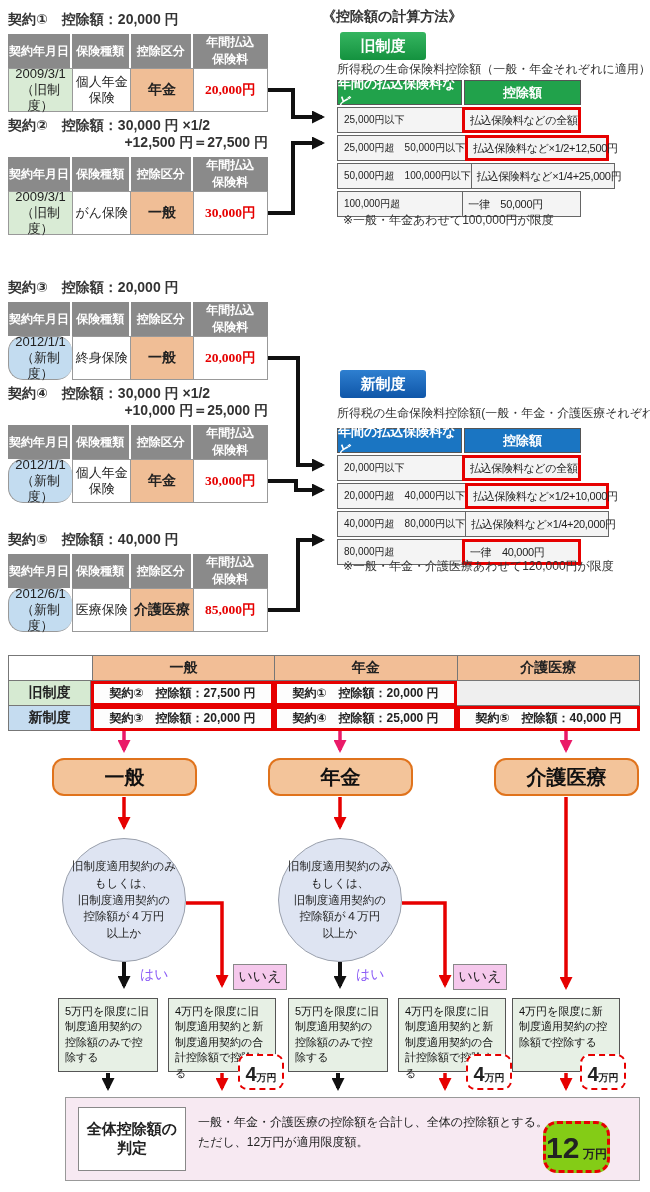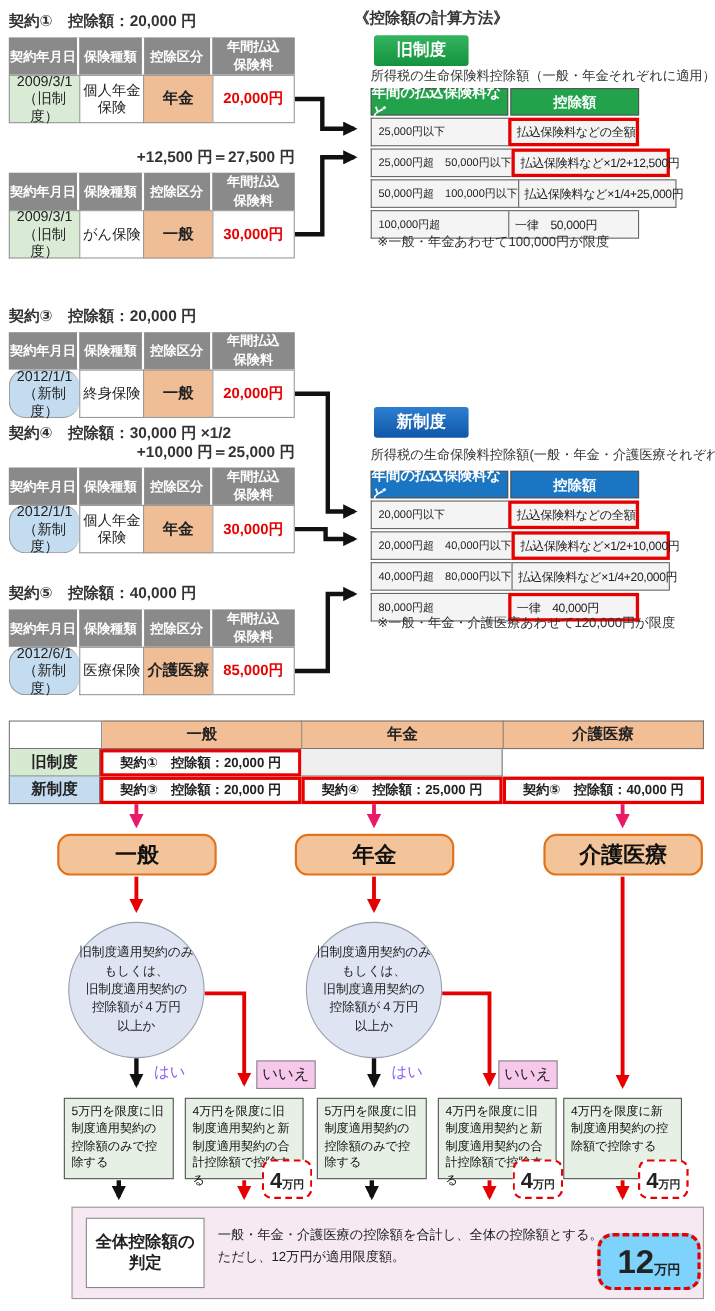--- a/index.html
+++ b/index.html
@@ -14,21 +14,21 @@
   .ctable{width:260px;}
   .crow{display:flex;}
   .hc{background:#8a8a8a;color:#fff;font-size:12px;font-weight:bold;display:flex;
       align-items:center;justify-content:center;text-align:center;height:34px;
       box-sizing:border-box;border-right:2px solid #fff;}
   .hc:last-child{border-right:none;}
   .bc{background:#fff;font-size:13px;display:flex;align-items:center;justify-content:center;
       text-align:center;height:44px;box-sizing:border-box;border:1px solid #999;
       border-right:none;line-height:1.25;}
   .bc:last-child{border-right:1px solid #999;}
-  .w1{width:68px;}.w2{width:62px;}.w3{width:66px;}.w4{width:80px;}
+  .w1{width:68px;}.w2{width:62px;}.w3{width:66px;}.w4{width:80px;font-family:Liberation Serif, serif;}
   .cell-date-old{background:#d9ebd5;}
   .cell-date-new{background:#c3dcf0;border-radius:15px;}
   .cell-cat{background:#f0be96;font-weight:bold;font-size:14px;}
   .cell-prem{color:#e60000;font-weight:bold;font-size:13.5px;white-space:nowrap;}
 
   
   .main-title{font-size:14px;font-weight:bold;color:#333;}
   .badge{width:86px;height:28px;color:#fff;font-weight:bold;font-size:15px;text-align:center;
          line-height:28px;border-radius:3px;}
   .badge-old{background:linear-gradient(#35b560,#14923f);}
@@ -82,22 +82,22 @@
       padding-bottom:4px;}
   .b4 .num{font-size:20px;font-weight:bold;line-height:1;}
   .b4 .unit{font-size:10px;font-weight:bold;line-height:1.2;}
 
   
   .final{width:575px;height:84px;background:#f7e9f2;border:1px solid #999;box-sizing:border-box;}
   .flabel{width:108px;height:64px;background:#fff;border:1px solid #888;box-sizing:border-box;
           display:flex;align-items:center;justify-content:center;text-align:center;
           font-size:15px;font-weight:bold;}
   .fdesc{width:352px;font-size:12px;line-height:1.7;color:#222;}
-  .b12{width:94px;height:52px;background:#7dd3fc;border:3px dashed #e60000;border-radius:14px;
-       box-sizing:border-box;display:flex;align-items:flex-end;justify-content:center;
+  .b12{width:67px;height:52px;background:#84cc16;border:3px dashed #e60000;border-radius:14px;
+       box-sizing:border-box;display:flex;align-items:flex-end;justify-content:space-between;
        padding-bottom:7px;}
   .b12 .num{font-size:30px;font-weight:bold;line-height:1;}
   .b12 .unit{font-size:12px;font-weight:bold;line-height:1.4;}
   svg.overlay{position:absolute;left:0;top:0;pointer-events:none;}
 </style>
 </head>
 <body>
 
 <div id="stage">
 
@@ -152,20 +152,21 @@
     </div>
     <div class="crow">
       <div class="bc w1 cell-date-old pre">2009/3/1
 （旧制度）</div>
       <div class="bc w2">個人年金保険</div>
       <div class="bc w3 cell-cat">年金</div>
       <div class="bc w4 cell-prem">20,000円</div>
     </div>
   </div>
 
+  <div class="abs ctitle" style="left:8px;top:117px">契約②　控除額：30,000 円 ×1/2</div>
   <div class="abs ctitle2" style="left:8px;top:134px">+12,500 円＝27,500 円</div>
   <div class="abs ctable" style="left:8px;top:157px">
     <div class="crow">
       <div class="hc w1">契約年月日</div>
       <div class="hc w2">保険種類</div>
       <div class="hc w3">控除区分</div>
       <div class="hc w4 pre">年間払込
 保険料</div>
     </div>
     <div class="crow">
@@ -287,20 +288,21 @@
 
   <div class="abs sum" style="left:8px;top:655px">
     <div class="srow">
       <div class="scorner"></div>
       <div class="shead scol">一般</div>
       <div class="shead scol">年金</div>
       <div class="shead scol">介護医療</div>
     </div>
     <div class="srow">
       <div class="slabel old">旧制度</div>
+      <div class="scell">契約②　控除額：27,500 円</div>
       <div class="scell">契約①　控除額：20,000 円</div>
       <div class="scell empty"></div>
     </div>
     <div class="srow">
       <div class="slabel new">新制度</div>
       <div class="scell">契約③　控除額：20,000 円</div>
       <div class="scell">契約④　控除額：25,000 円</div>
       <div class="scell">契約⑤　控除額：40,000 円</div>
     </div>
   </div>

